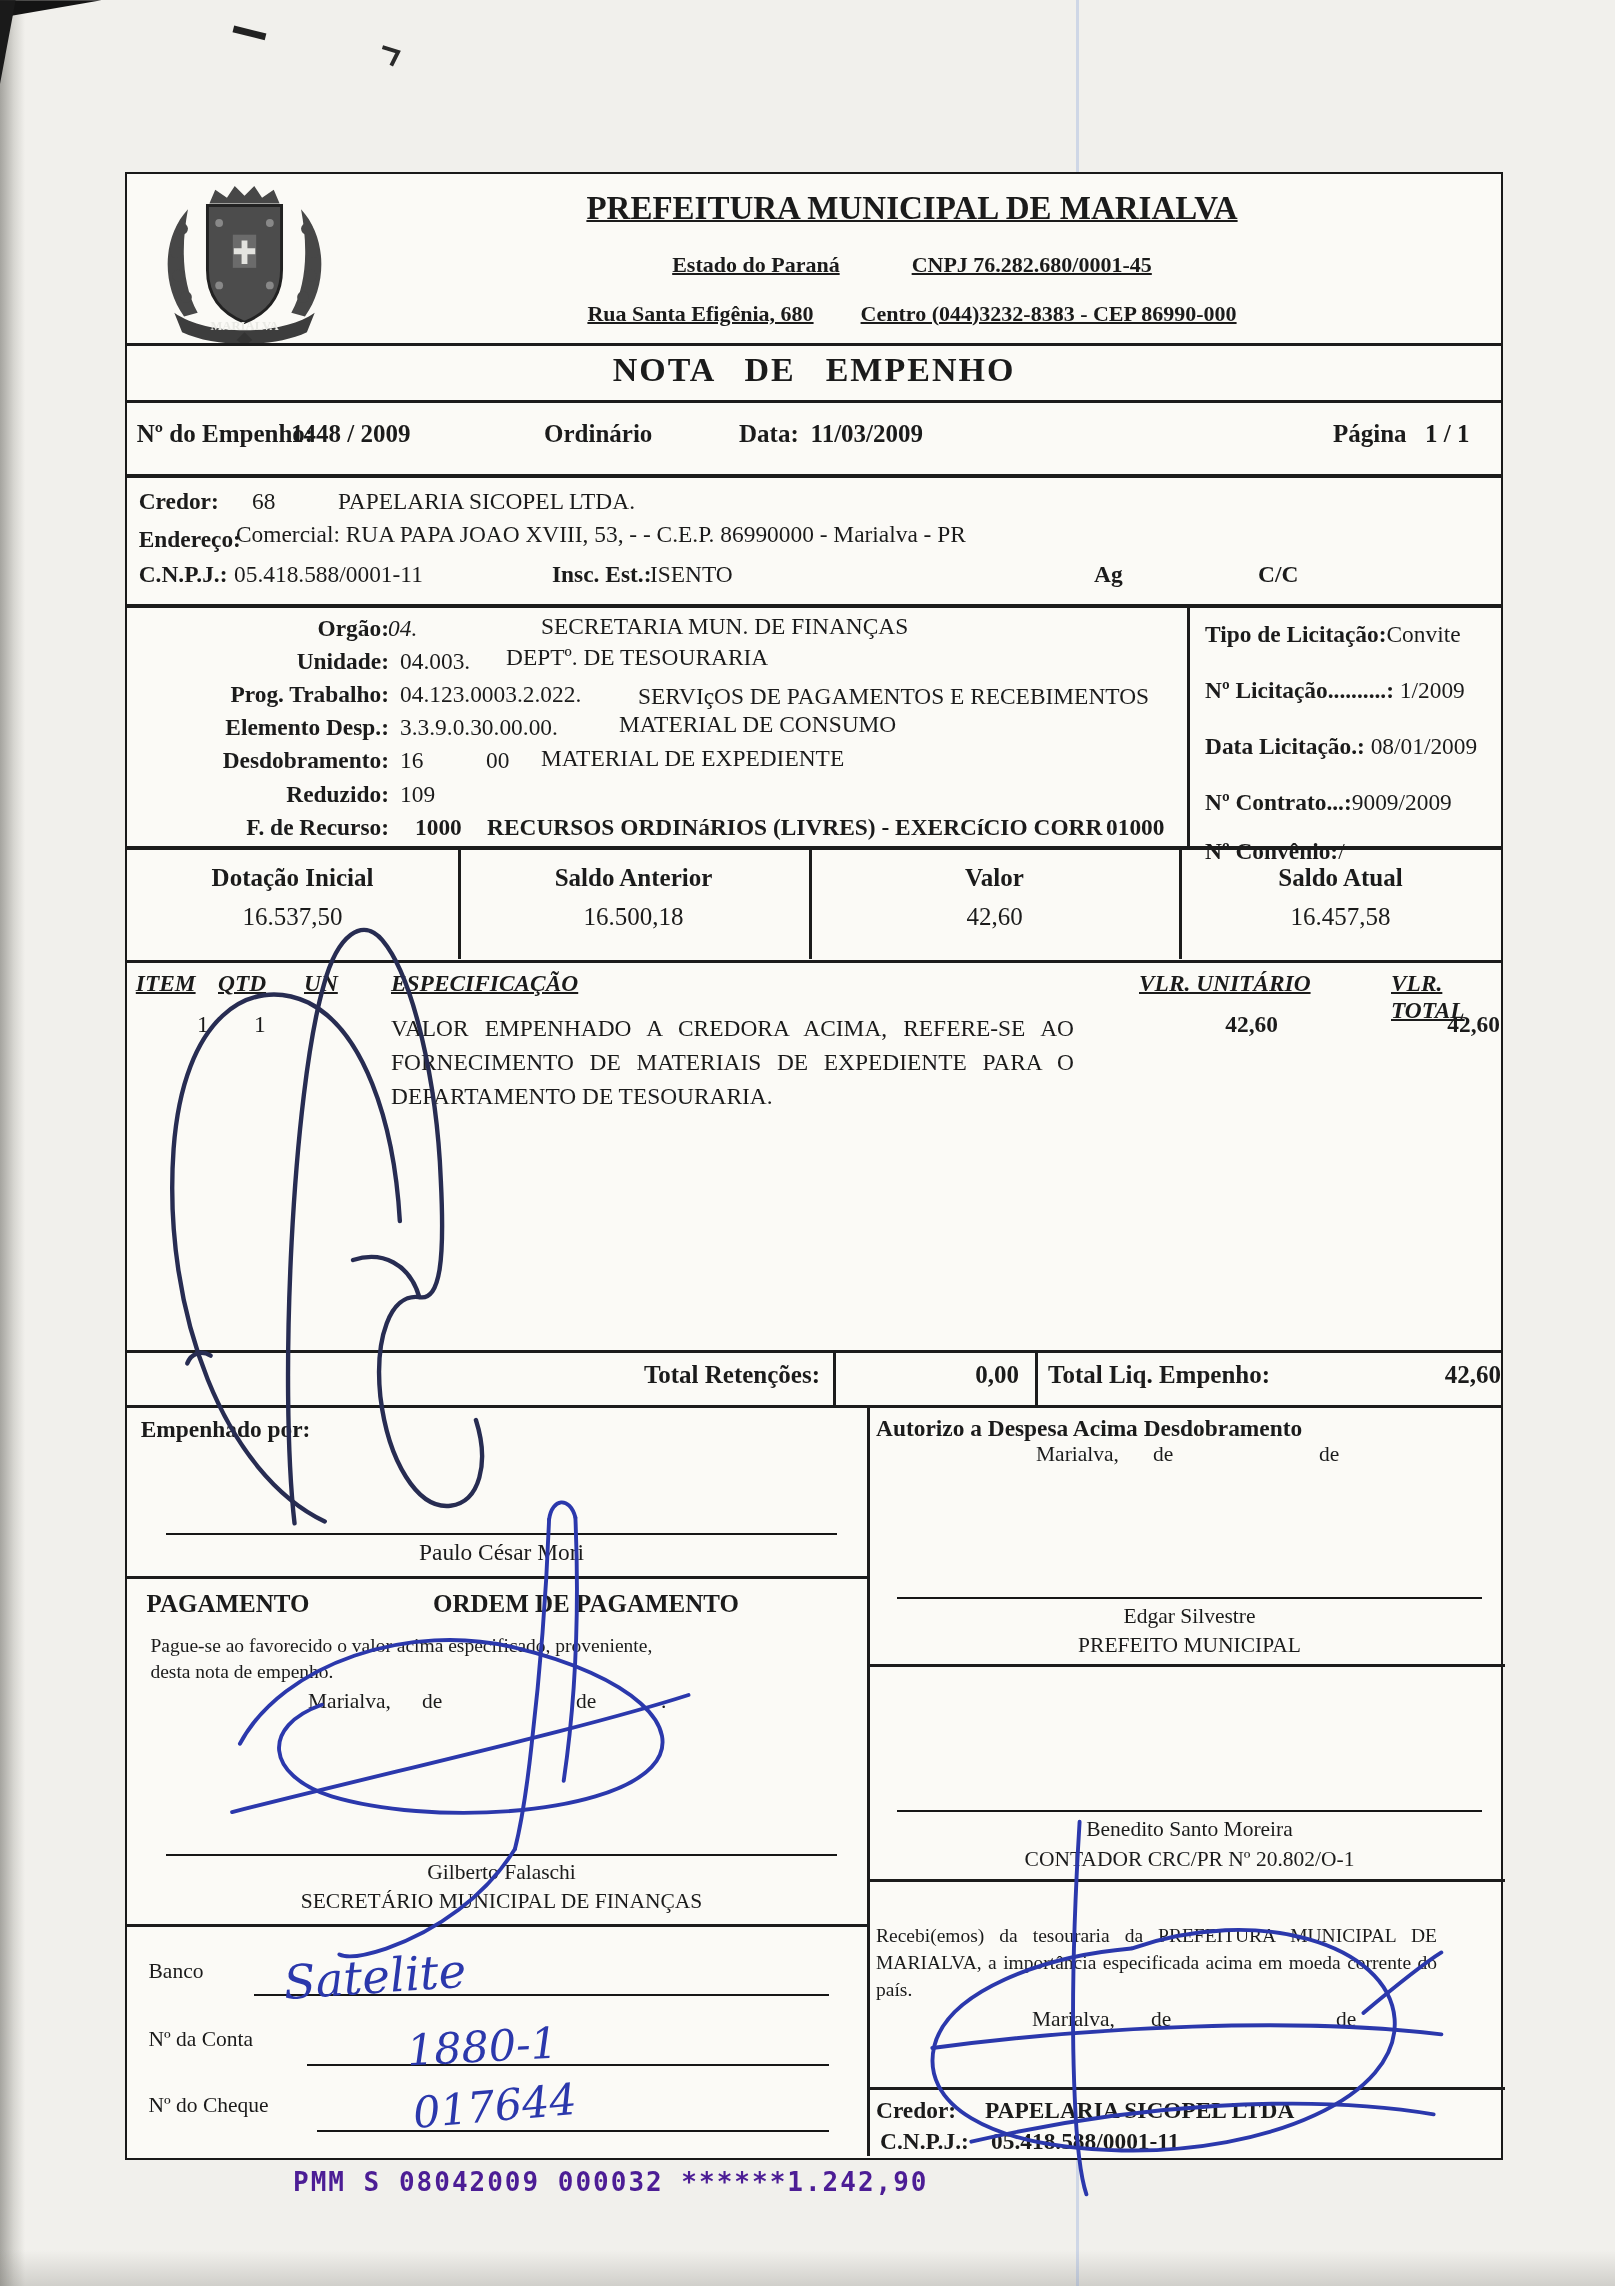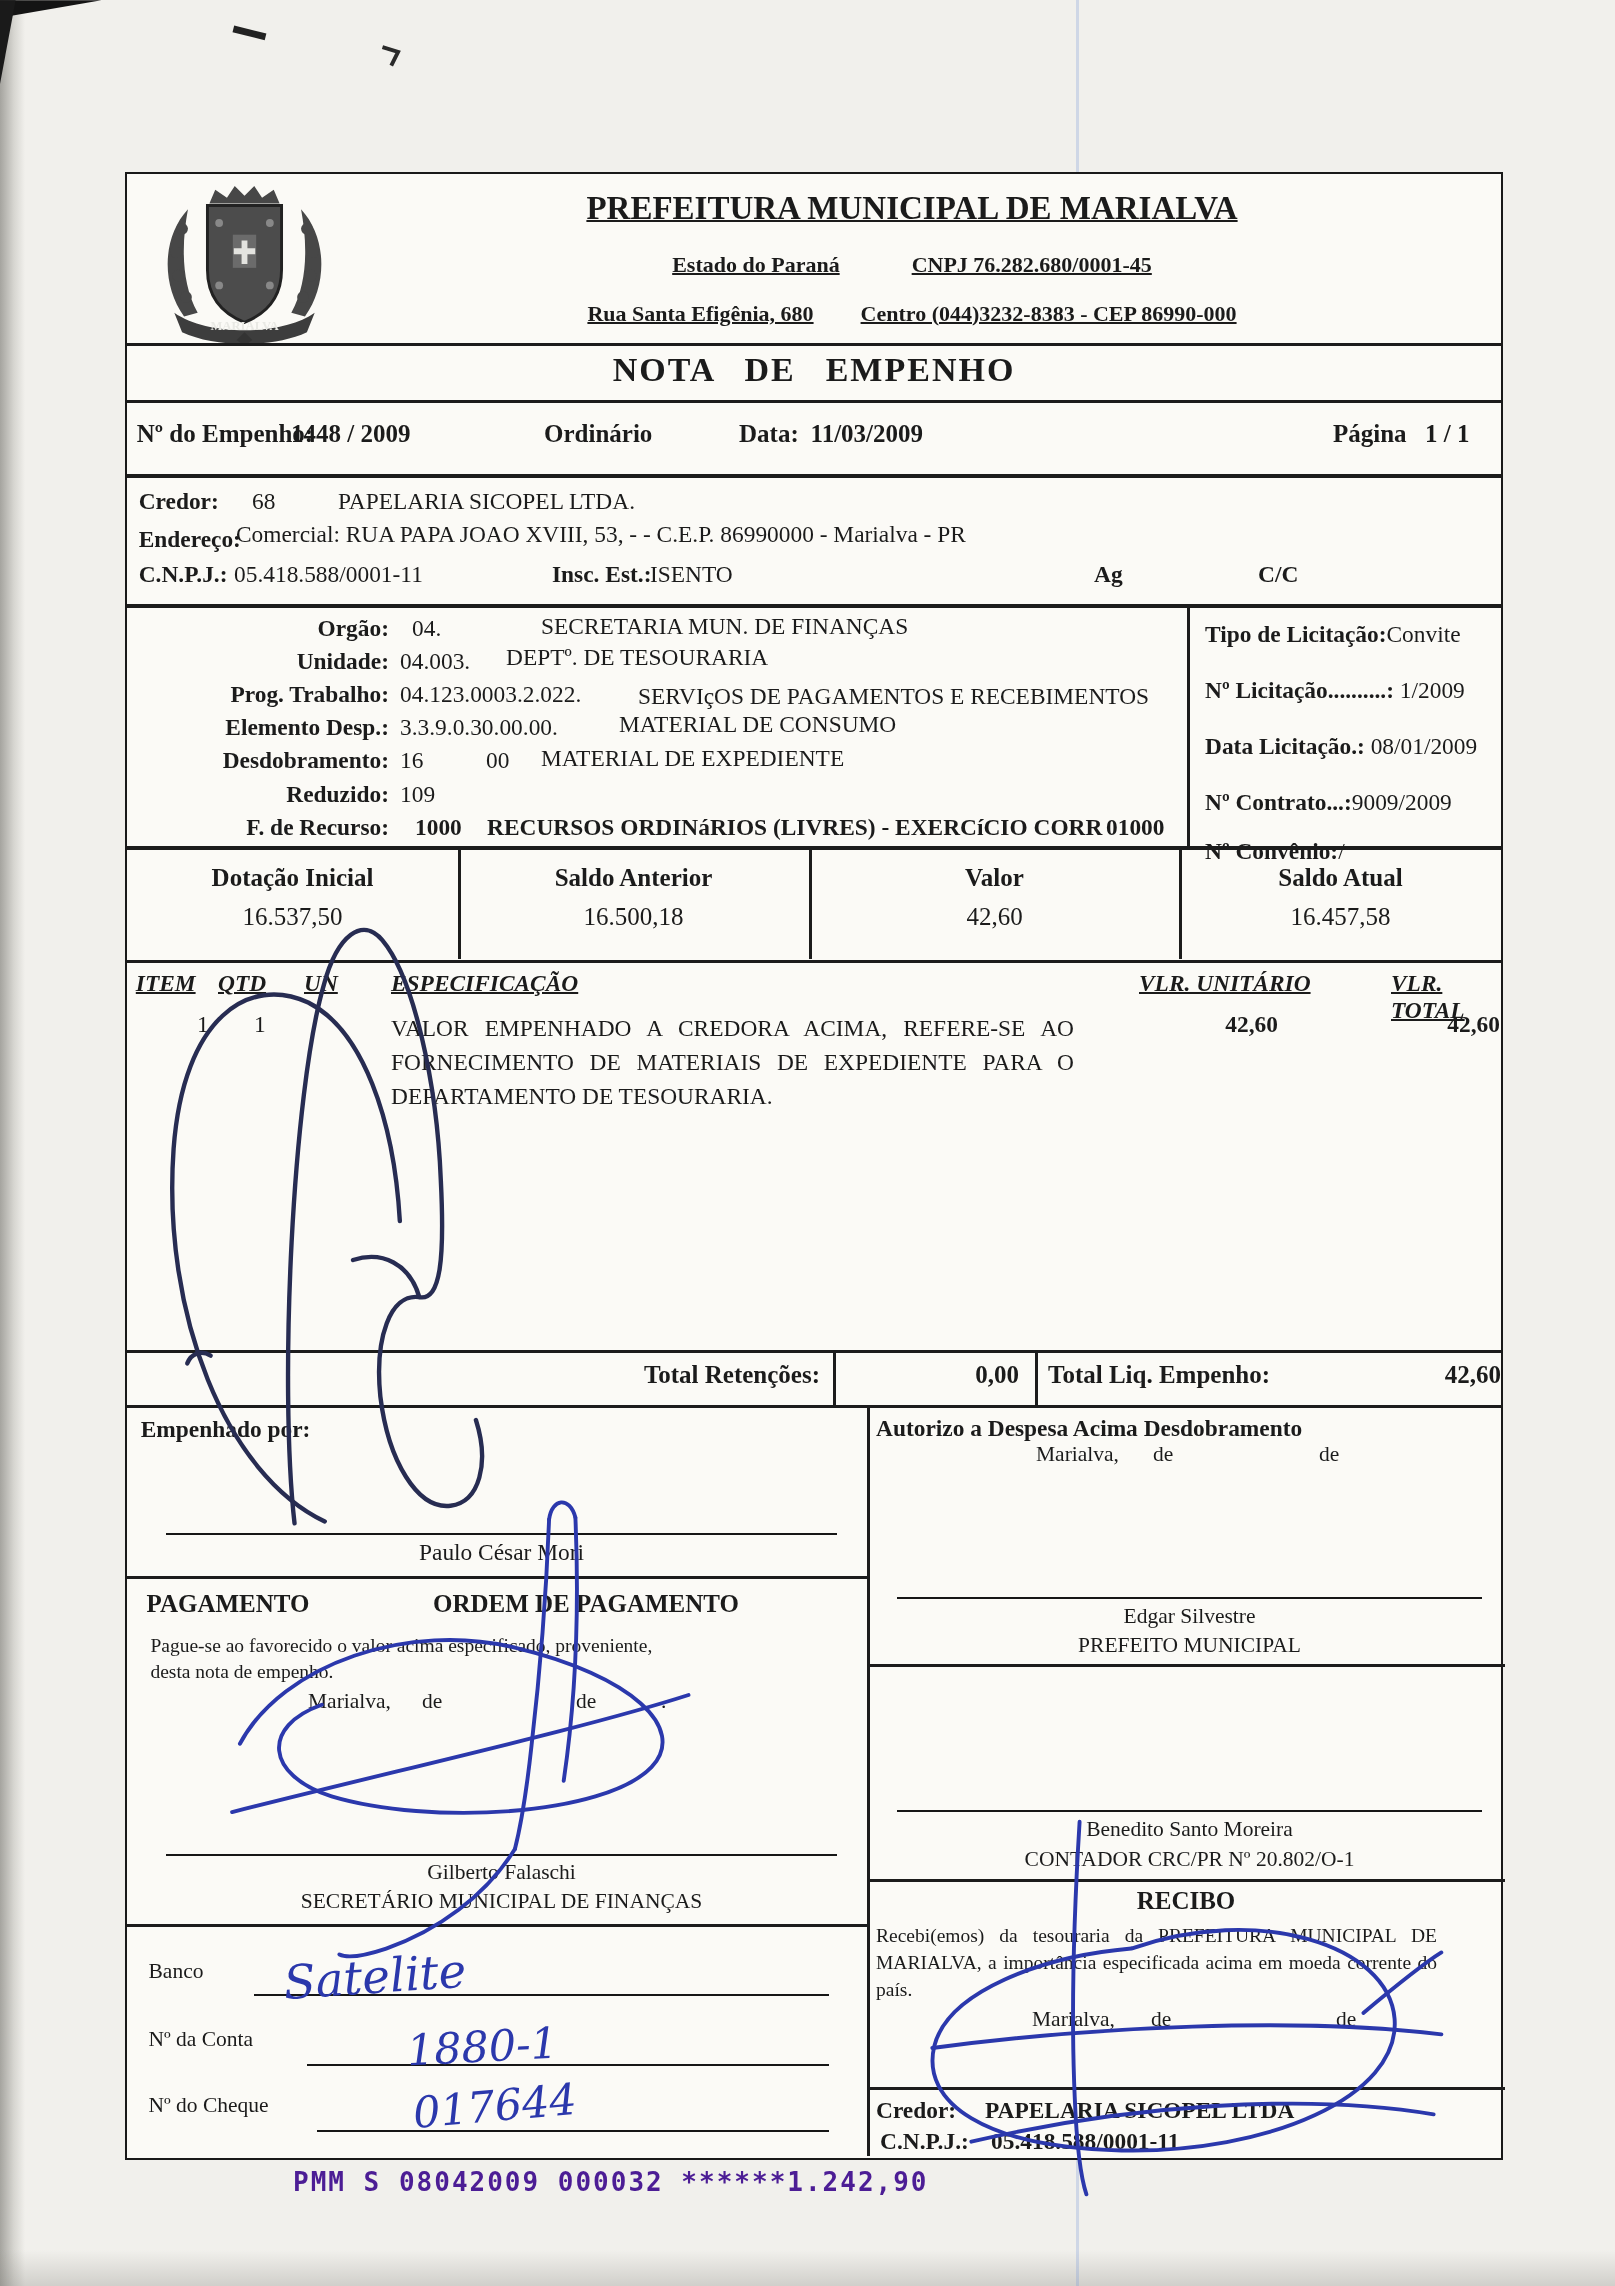--- a/index.html
+++ b/index.html
@@ -107,21 +107,21 @@
   <div class="abs f24" style="left:107px;top:387px;">05.418.588/0001-11</div>
   <div class="abs b f24" style="left:425px;top:387px;">Insc. Est.:</div>
   <div class="abs f24" style="left:523px;top:387px;">ISENTO</div>
   <div class="abs b f24" style="left:967px;top:387px;">Ag</div>
   <div class="abs b f24" style="left:1131px;top:387px;">C/C</div>
   <div class="abs hr4" style="top:430px;"></div>
 
   <div class="abs vl" style="left:1060px;top:434px;height:238px;"></div>
 
   <div class="abs b f24 rgt" style="left:0;top:441px;width:262px;">Orgão:</div>
-  <div class="abs f24" style="left:285px;top:441px;">04.</div>
+  <div class="abs f24" style="left:261px;top:441px;font-style:italic;">04.</div>
   <div class="abs f24" style="left:414px;top:439px;">SECRETARIA MUN. DE FINANÇAS</div>
 
   <div class="abs b f24 rgt" style="left:0;top:474px;width:262px;">Unidade:</div>
   <div class="abs f24" style="left:273px;top:474px;">04.003.</div>
   <div class="abs f24" style="left:379px;top:470px;">DEPTº. DE TESOURARIA</div>
 
   <div class="abs b f24 rgt" style="left:0;top:507px;width:262px;">Prog. Trabalho:</div>
   <div class="abs f24" style="left:273px;top:507px;">04.123.0003.2.022.</div>
   <div class="abs f24" style="left:511px;top:509px;">SERVIçOS DE PAGAMENTOS E RECEBIMENTOS</div>
 
@@ -224,21 +224,20 @@
   <div class="abs f22" style="left:1026px;top:1268px;">de</div>
   <div class="abs f22" style="left:1192px;top:1268px;">de</div>
   <div class="abs sig" style="left:770px;top:1423px;width:585px;"></div>
   <div class="abs f22 ctr" style="left:770px;top:1430px;width:585px;">Edgar Silvestre</div>
   <div class="abs f22 ctr" style="left:770px;top:1459px;width:585px;">PREFEITO MUNICIPAL</div>
   <div class="abs hr" style="top:1490px;left:740px;width:638px;right:auto;"></div>
   <div class="abs sig" style="left:770px;top:1636px;width:585px;"></div>
   <div class="abs f22 ctr" style="left:770px;top:1643px;width:585px;">Benedito Santo Moreira</div>
   <div class="abs f22 ctr" style="left:770px;top:1673px;width:585px;">CONTADOR CRC/PR Nº 20.802/O-1</div>
   <div class="abs hr" style="top:1705px;left:740px;width:638px;right:auto;"></div>
-  <div class="abs b f26 ctr" style="left:740px;top:1713px;width:638px;">RECIBO</div>
   <div class="abs f20 jst" style="left:749px;top:1748px;width:561px;line-height:27px;">Recebi(emos) da tesouraria da PREFEITURA MUNICIPAL DE MARIALVA, a importância especificada acima em moeda corrente do país.</div>
   <div class="abs f22" style="left:905px;top:1833px;">Marialva,</div>
   <div class="abs f22" style="left:1024px;top:1833px;">de</div>
   <div class="abs f22" style="left:1209px;top:1833px;">de</div>
   <div class="abs hr" style="top:1913px;left:740px;width:638px;right:auto;"></div>
   <div class="abs b f24" style="left:749px;top:1923px;">Credor:</div>
   <div class="abs b f24" style="left:858px;top:1923px;">PAPELARIA SICOPEL LTDA</div>
   <div class="abs b f24" style="left:753px;top:1954px;">C.N.P.J.:</div>
   <div class="abs b f24" style="left:864px;top:1954px;">05.418.588/0001-11</div>
 </div>

